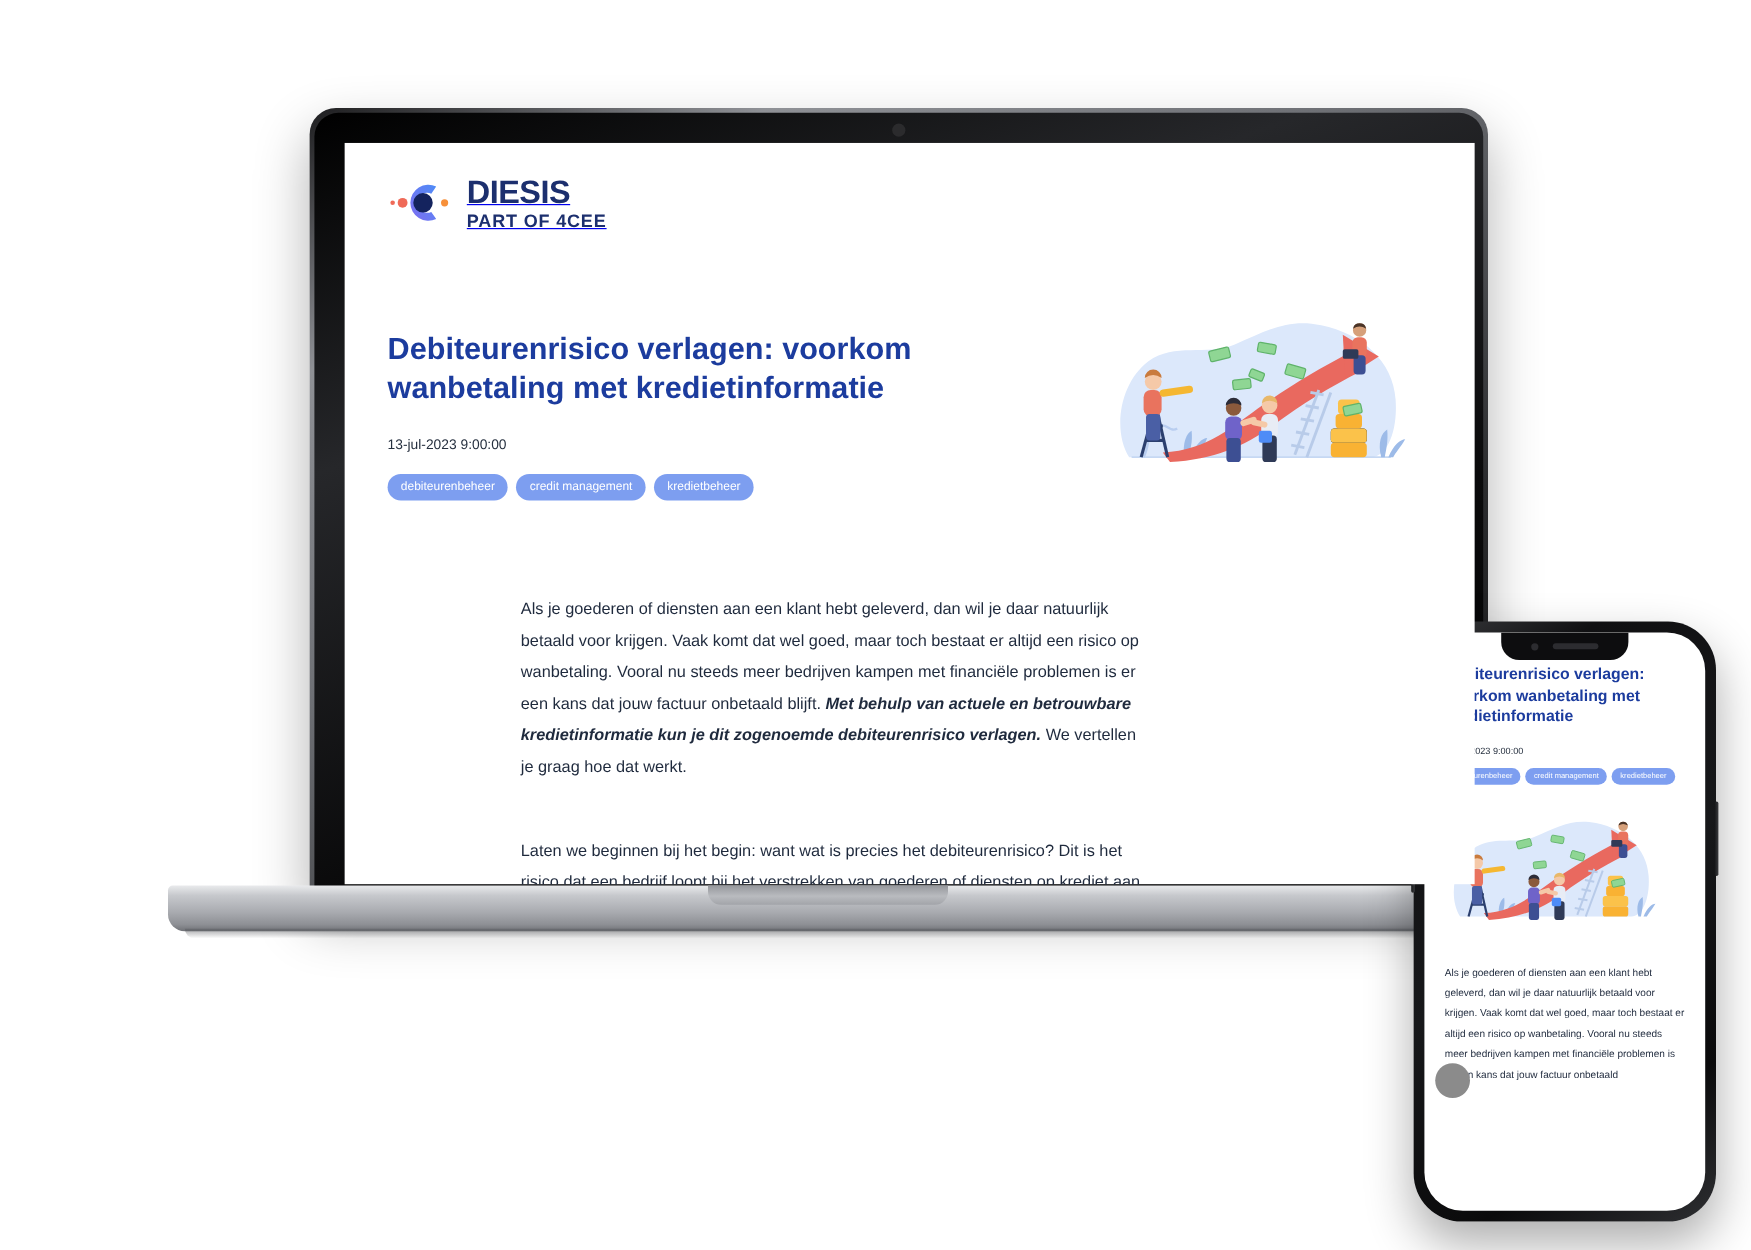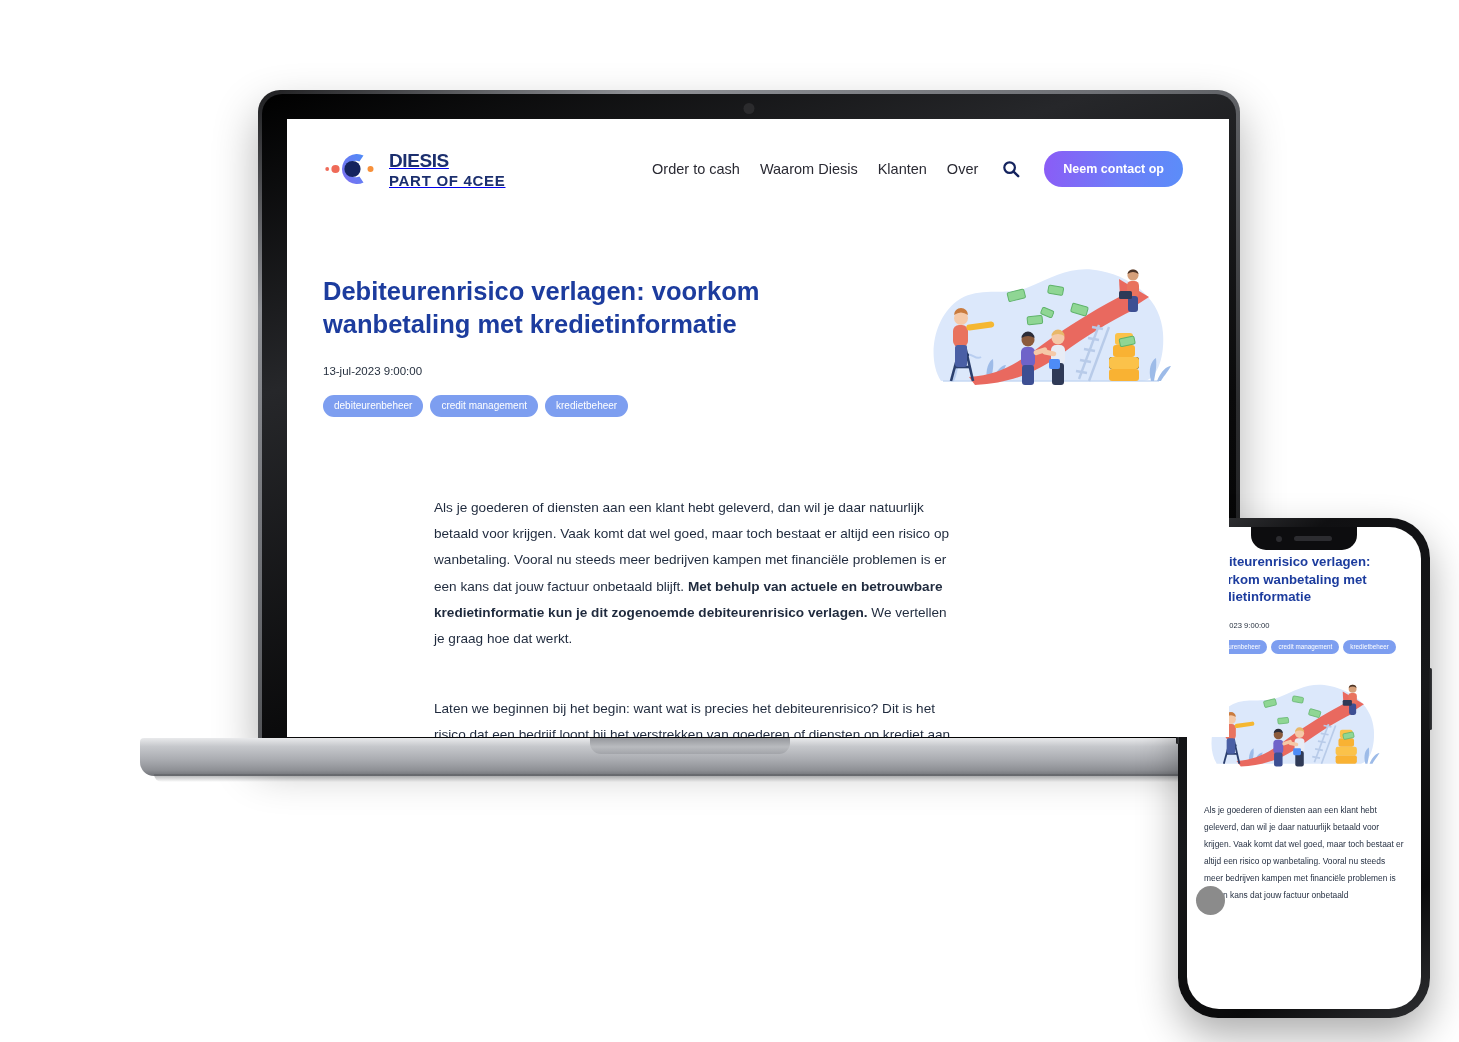--- a/index.html
+++ b/index.html
@@ -55,21 +55,21 @@
   }
 
   
   .site { background:#fff; width:100%; height:100%; }
 
   
   .site-header { display:flex; align-items:center; justify-content:flex-end; padding:26px 46px 0 36px; }
   .brand { display:flex; align-items:center; margin-right:auto; }
   .brand-mark { position:relative; width:58px; height:48px; flex:0 0 auto; }
   .brand-text { margin-left:8px; line-height:1; }
-  .brand-name { font-size:19px; font-weight:bold; color:#1c2f6e; letter-spacing:-.4px; }
+  .brand-name { font-size:27px; font-weight:bold; color:#1c2f6e; letter-spacing:-.4px; }
   .brand-sub { font-size:15px; font-weight:bold; color:#1c2f6e; letter-spacing:.7px; margin-top:3px; }
 
   .nav { display:flex; align-items:center; gap:20px; }
   .nav-link { font-size:14.5px; color:#2a2a33; text-decoration:none; white-space:nowrap; }
   .nav-search { width:20px; height:20px; display:flex; align-items:center; justify-content:center; margin:0 3px; }
   .cta-btn {
     background:linear-gradient(95deg,#8b5cf6 0%,#6d7ef8 55%,#5b8df9 100%);
     color:#fff; font-size:12.5px; font-weight:bold; border:none; cursor:pointer;
     padding:11px 19px; border-radius:20px; white-space:nowrap;
   }
@@ -86,21 +86,21 @@
   }
 
   
   .hero-illu { flex:0 0 auto; }
 
   
   .article-body { padding:78px 0 0 0; }
   .copy { max-width:518px; margin-left:147px; }
   .copy p { font-size:13.6px; line-height:1.92; color:#1f2a3d; }
   .copy p + p { margin-top:44px; }
-  .copy b { font-weight:bold; }
+  .copy b { font-weight:bold;font-style:italic; }
 
   
   #phone { position:absolute; left:1178px; top:518px; width:252px; height:500px; }
   #phone-frame {
     position:absolute; inset:0; border-radius:40px;
     background:linear-gradient(145deg,#3b3c3f 0%,#101012 16%,#17181a 50%,#0a0a0b 80%,#2e2f32 100%);
     box-shadow:0 18px 40px rgba(0,0,0,.32);
     padding:9px;
   }
   #phone-screen {
@@ -165,35 +165,20 @@
                 <circle cx="4.2" cy="24" r="1.9" fill="#ef6a58"></circle>
                 <circle cx="47.5" cy="24" r="3.0" fill="#f7903a"></circle>
               </svg>
             </span>
             <span class="brand-text">
               <span class="brand-name">DIESIS</span>
               <span class="brand-sub" style="display:block">PART OF 4CEE</span>
             </span>
           </a>
 
-          <nav class="nav">
-            <a class="nav-link" href="#">Order to cash</a>
-            <a class="nav-link" href="#">Waarom Diesis</a>
-            <a class="nav-link" href="#">Klanten</a>
-            <a class="nav-link" href="#">Over</a>
-
-            <span class="nav-search">
-              <svg width="18" height="18" viewBox="0 0 18 18">
-                <circle cx="7.6" cy="7.6" r="5.3" fill="none" stroke="#14235e" stroke-width="2.2"></circle>
-                <line x1="11.6" y1="11.6" x2="16.2" y2="16.2" stroke="#14235e" stroke-width="2.4" stroke-linecap="round"></line>
-              </svg>
-            </span>
-
-            <button class="cta-btn">Neem contact op</button>
-          </nav>
         </div>
 
         <div class="article-head">
           <div class="article-head-left">
             <h1 class="page-title">Debiteurenrisico verlagen: voorkom wanbetaling met kredietinformatie</h1>
             <div class="post-date">13-jul-2023 9:00:00</div>
             <div class="tag-row">
               <span class="tag">debiteurenbeheer</span>
               <span class="tag">credit management</span>
               <span class="tag">kredietbeheer</span>

